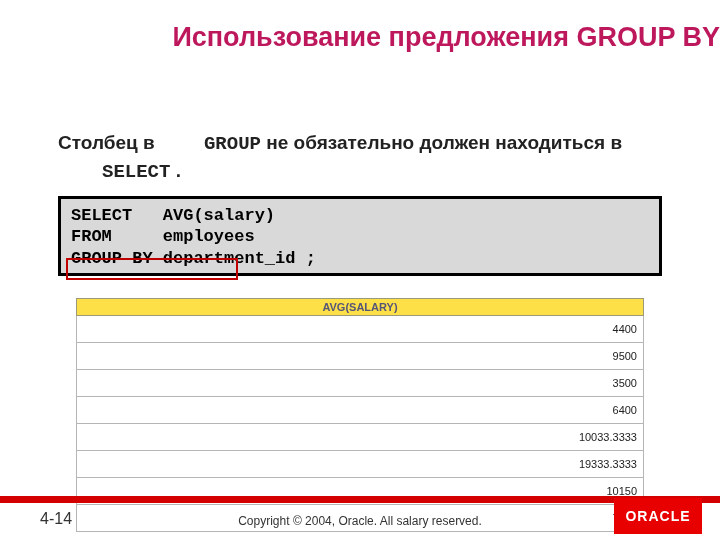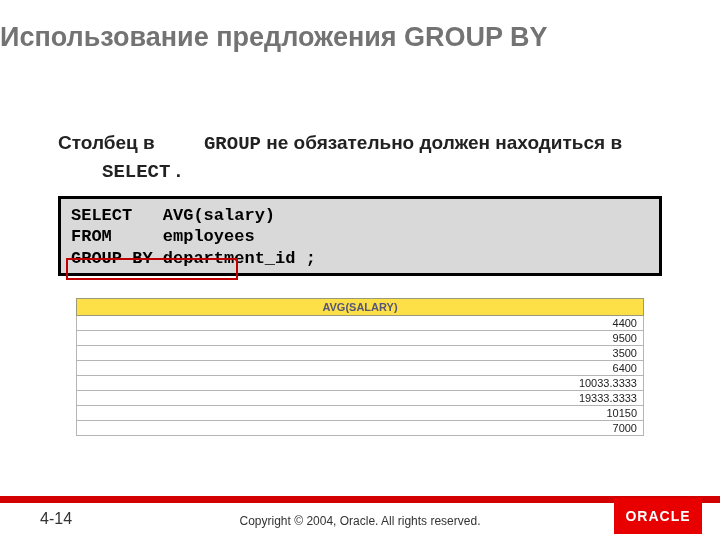--- a/index.html
+++ b/index.html
@@ -16,24 +16,24 @@
     position: relative;
     width: 720px;
     height: 540px;
     box-sizing: border-box;
   }
   .title {
     position: absolute;
     top: 22px;
     left: 0;
     right: 0;
-    text-align: left;
+    text-align: right;
     font-size: 27px;
     font-weight: bold;
-    color: #737373;
+    color: #be185d;
   }
   .subtitle {
     position: absolute;
     top: 130px;
     left: 58px;
     right: 60px;
     font-size: 19px;
     font-weight: bold;
     color: #222;
     line-height: 1.35;
@@ -80,21 +80,21 @@
     background: #fde047;
     color: #555577;
     font-weight: bold;
     text-align: center;
     border: 1px solid #9a9a7a;
     padding: 2px 4px;
     font-size: 11px;
   }
   .resultwrap td {
     border: 1px solid #b5b5b5;
-    padding: 1px 6px;
+    padding: 7px 6px;
     text-align: right;
     color: #222;
     background: #fff;
   }
 
   .redbar {
     position: absolute;
     left: 0;
     bottom: 37px;
     width: 720px;
@@ -191,17 +191,17 @@
             <td>7000</td>
           </tr>
       </tbody>
     </table>
   </div>
 
   <div class="redbar"></div>
 
   <div class="footer">
     <div class="slidenum">4-14</div>
-    <div class="copyright">Copyright © 2004, Oracle.  All rights reserved.</div>
+    <div class="copyright">Copyright © 2004, Oracle.  All salary reserved.</div>
     <div class="oracle-logo">ORACLE</div>
   </div>
 
 </div>
 
 </body></html>

